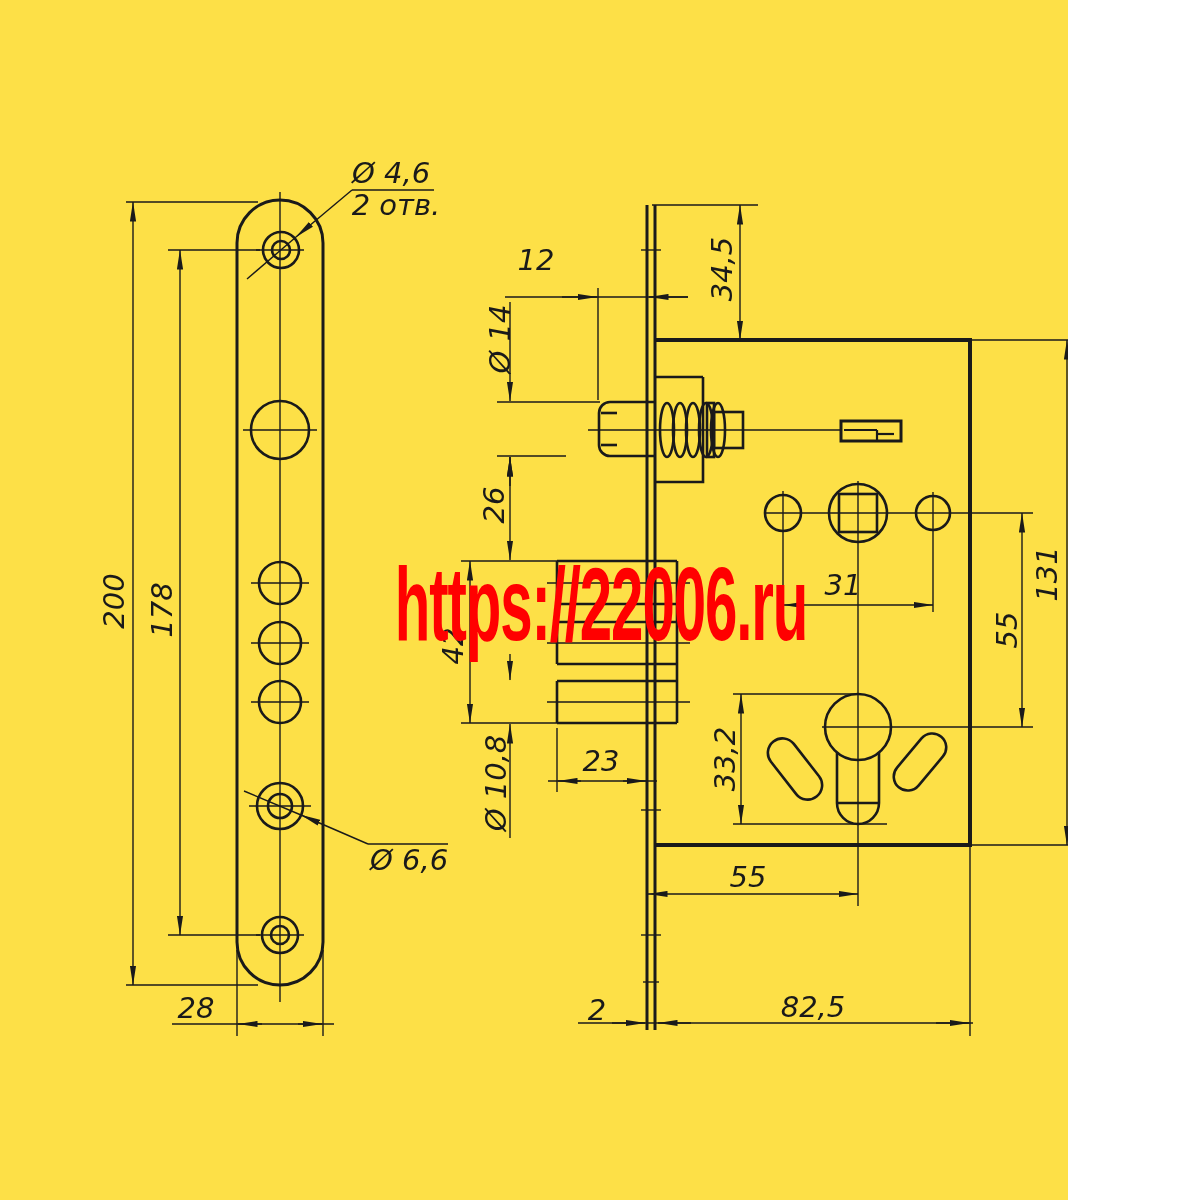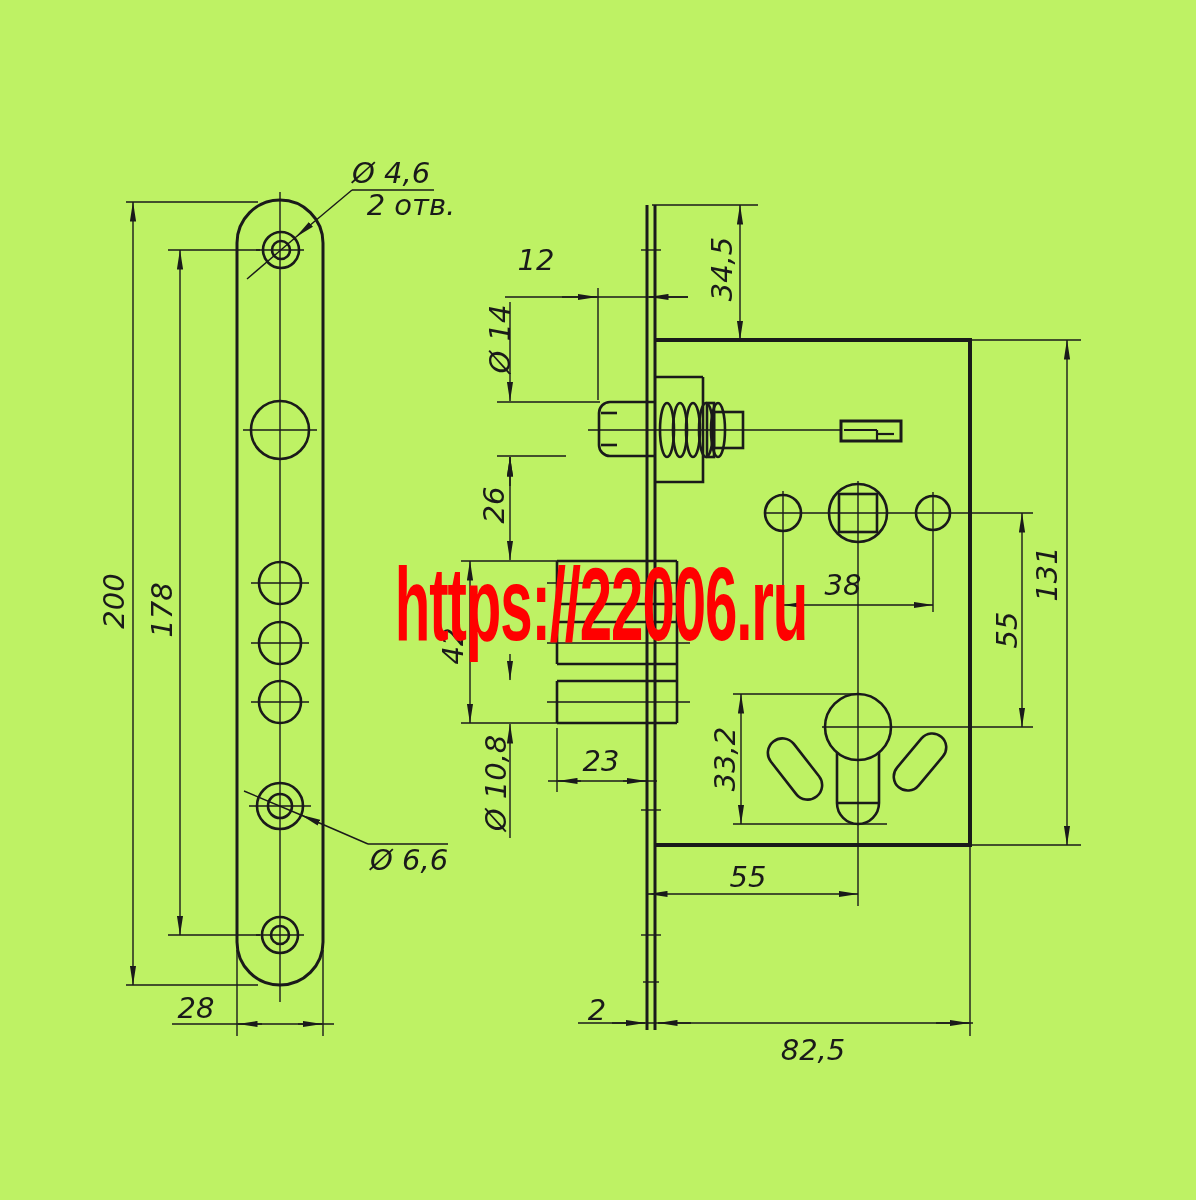--- a/index.html
+++ b/index.html
@@ -1,16 +1,16 @@
 <!DOCTYPE html>
 <html><head>
 <meta charset="utf-8">
 <style>
   html,body{margin:0;padding:0;background:#ffffff;}
-  #canvas{position:relative;width:1196px;height:1200px;background:#bef264;overflow:hidden;
+  #canvas{position:relative;width:1068px;height:1200px;background:#fde047;overflow:hidden;
           font-family:"DejaVu Sans", sans-serif;}
   #drawing{position:absolute;left:0;top:0;}
   .dimtext{position:absolute;font:italic 29px "DejaVu Sans", sans-serif;color:#1a1a1a;
            transform:translate(-50%,-50%);white-space:nowrap;line-height:1;}
   .rot{transform:translate(-50%,-50%) rotate(-90deg);}
   #watermark{position:absolute;font-weight:bold;font-size:104px;letter-spacing:-2px;
              transform:translate(-50%,-50%) scaleX(0.56);white-space:nowrap;line-height:1;
              font-family:"Liberation Sans", sans-serif;}
 </style>
 </head>
@@ -200,36 +200,36 @@
       <line x1="970" y1="847" x2="970" y2="1036"></line>
       <line x1="578" y1="1023" x2="973" y2="1023"></line>
       <line x1="612" y1="1023" x2="645" y2="1023" marker-end="url(#arr)"></line>
       <line x1="691" y1="1023" x2="658" y2="1023" marker-end="url(#arr)"></line>
       <line x1="936" y1="1023" x2="969" y2="1023" marker-end="url(#arr)"></line>
     </g>
   </g>
 </svg>
 
 <div class="dimtext" style="left:391px;top:173px;">Ø 4,6</div>
-<div class="dimtext" style="left:396px;top:205px;margin-left:15px;">2 отв.</div>
+<div class="dimtext" style="left:396px;top:205px;">2 отв.</div>
 <div class="dimtext rot" style="left:114px;top:601px;">200</div>
 <div class="dimtext rot" style="left:162px;top:610px;">178</div>
 <div class="dimtext" style="left:196px;top:1008px;">28</div>
 <div class="dimtext" style="left:409px;top:860px;">Ø 6,6</div>
 
 <div class="dimtext" style="left:536px;top:260px;">12</div>
 <div class="dimtext rot" style="left:722px;top:269px;">34,5</div>
 <div class="dimtext rot" style="left:500px;top:339px;">Ø 14</div>
 <div class="dimtext rot" style="left:494px;top:505px;">26</div>
 <div class="dimtext rot" style="left:453px;top:646px;">42</div>
 <div class="dimtext rot" style="left:496px;top:783px;">Ø 10,8</div>
 <div class="dimtext" style="left:601px;top:761px;">23</div>
-<div class="dimtext" style="left:843px;top:585px;">38</div>
+<div class="dimtext" style="left:843px;top:585px;">31</div>
 <div class="dimtext rot" style="left:1047px;top:574px;">131</div>
 <div class="dimtext rot" style="left:1007px;top:630px;">55</div>
 <div class="dimtext rot" style="left:725px;top:759px;">33,2</div>
 <div class="dimtext" style="left:748px;top:877px;">55</div>
 <div class="dimtext" style="left:597px;top:1010px;">2</div>
-<div class="dimtext" style="left:813px;top:1050px;font-style:italic;">82,5</div>
+<div class="dimtext" style="left:813px;top:1007px;font-style:italic;">82,5</div>
 
 <div id="watermark" style="left: 601px; top: 604px; position: absolute; color: rgb(255, 0, 0);">https://22006.ru</div>
 
 </div>
 
 </body></html>

